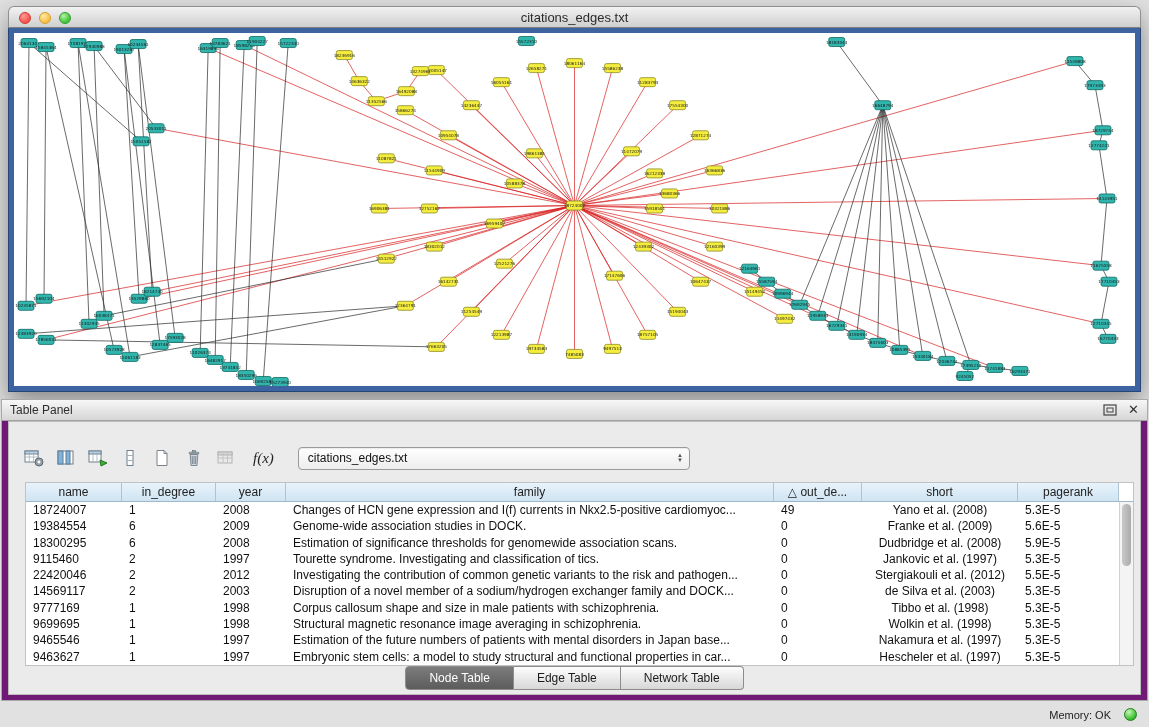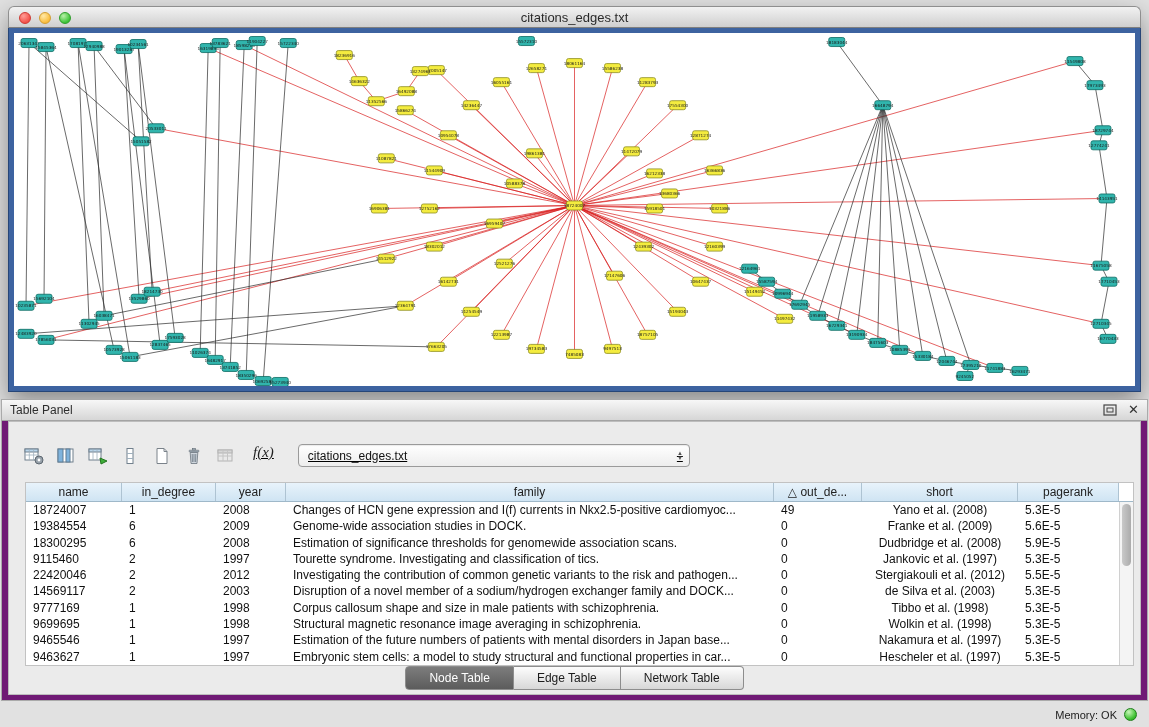--- a/index.html
+++ b/index.html
@@ -49,21 +49,21 @@
     background:linear-gradient(#f7f7f7,#d6d6d6); border-bottom:1px solid #a3a3a3;
     font-size:12px; color:#2e2e2e;
   }
   .tp-header .spacer { flex:1; }
   .float-btn { width:16px; height:14px; display:flex; align-items:center; justify-content:center; margin-right:10px; cursor:default; }
   .close-btn { font-size:13px; font-weight:bold; color:#333; cursor:default; line-height:14px; }
   .tp-body {
     position:absolute; top:21px; left:6px; right:6px; bottom:5px;
     background:#ebebeb; border:1px solid #bdbdbd;
   }
-  .toolbar { position:absolute; top:22px; left:12px; right:10px; height:28px; display:flex; align-items:flex-start;text-decoration:underline; }
+  .toolbar { position:absolute; top:22px; left:12px; right:10px; height:28px; display:flex; align-items:center; }
   .tbtn { width:26px; height:24px; margin-right:6px; display:flex; align-items:center; justify-content:center; }
   .tbtn svg { width:20px; height:20px; }
   .fxbtn { font-family:"Liberation Serif","DejaVu Serif",serif; font-style:italic; font-size:15px; color:#222; margin:0 10px 0 8px; }
   .combo {
     width:392px; height:23px; margin-left:14px;
     border:1px solid #9a9a9a; border-radius:4px;
     background:linear-gradient(#ffffff,#ededed);
     box-shadow:inset 0 1px 1px rgba(0,0,0,.08);
     display:flex; align-items:center; padding:0 6px 0 9px;
     font-size:12px; color:#111;
@@ -113,21 +113,21 @@
     border:1px solid #8d8d8d; border-left:none;
   }
   .tab:first-child { border-left:1px solid #8d8d8d; border-radius:4px 0 0 4px; }
   .tab:last-child { border-radius:0 4px 4px 0; }
   .tab.active { background:linear-gradient(#7d7d7d,#5c5c5c); color:#fff; }
 
   
   .statusbar {
     position:absolute; left:0; right:0; bottom:0; height:25px;
     display:flex; align-items:center; justify-content:flex-end;
-    padding-right:12px; gap:7px; font-size:11px; color:#222;
+    padding-right:12px; gap:13px; font-size:11px; color:#222;
   }
   .memdot {
     width:13px; height:13px; border-radius:50%;
     background:radial-gradient(circle at 35% 28%, #c8f7b9, #3fc132 65%, #239a1e);
     border:1px solid #1e801a;
   }
 </style>
 </head>
 <body>
 

